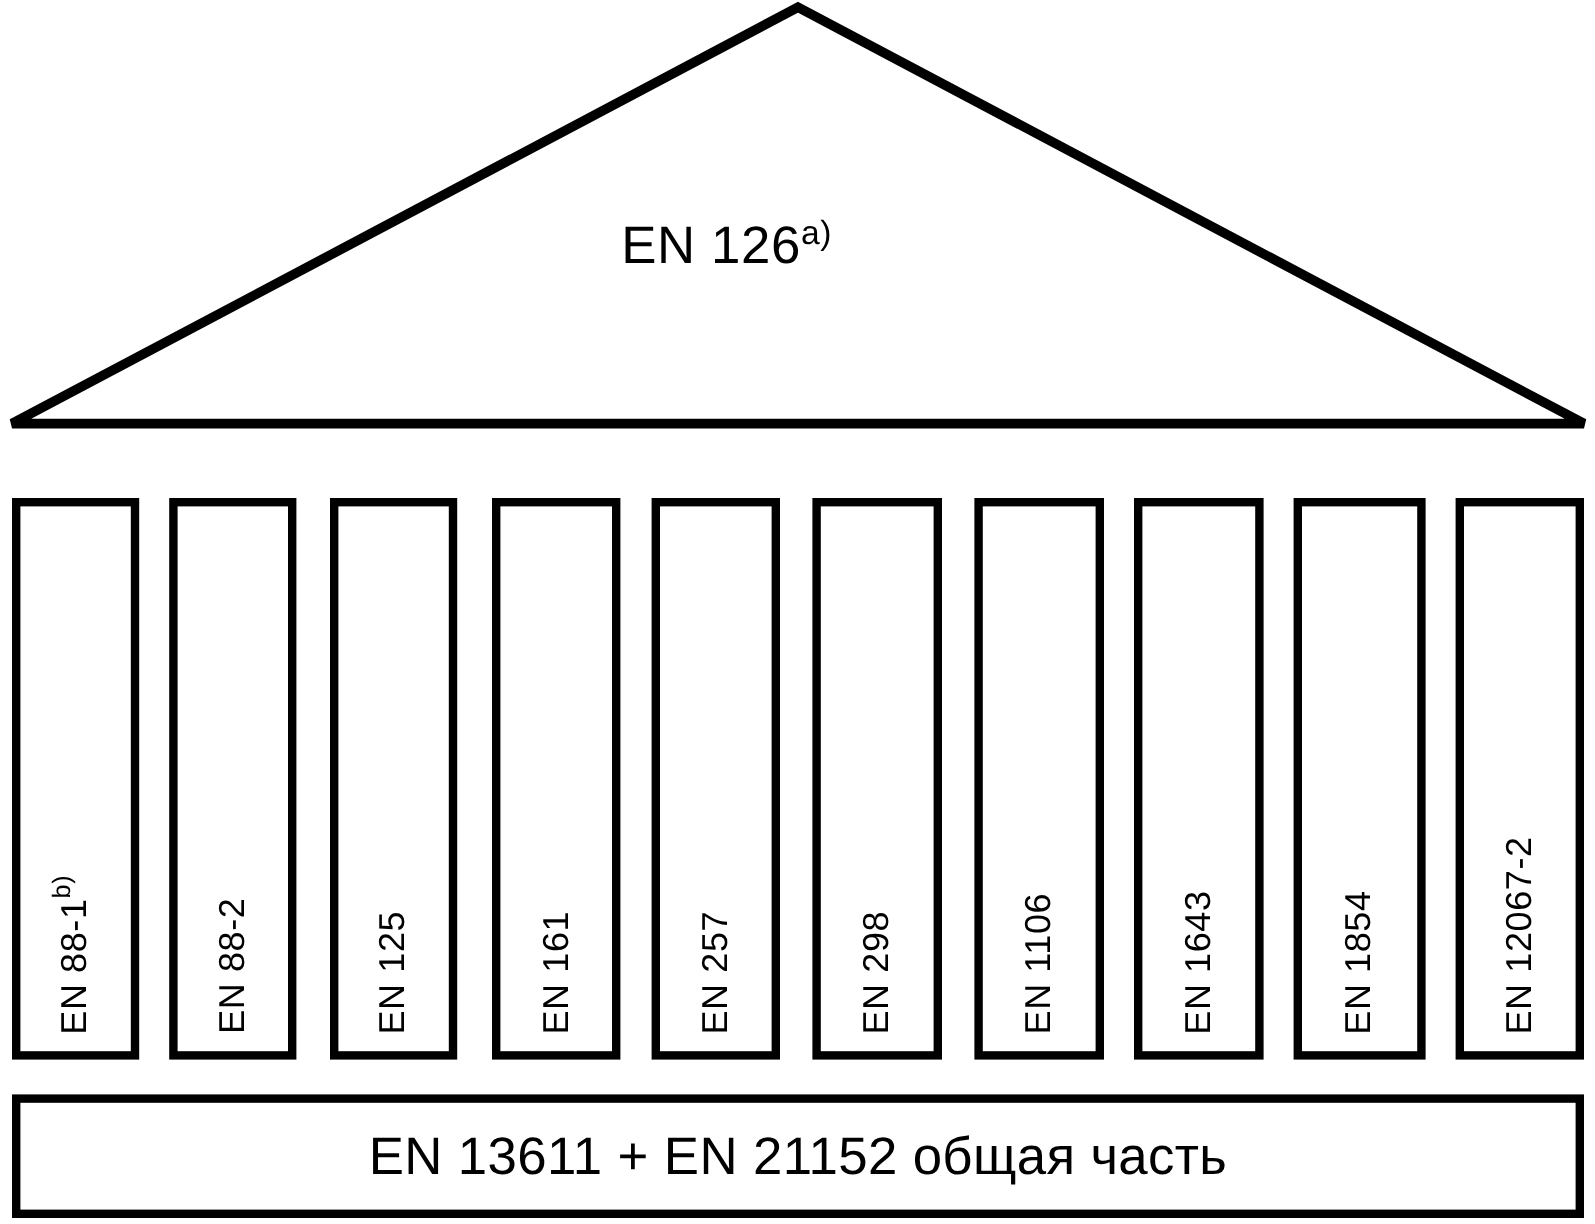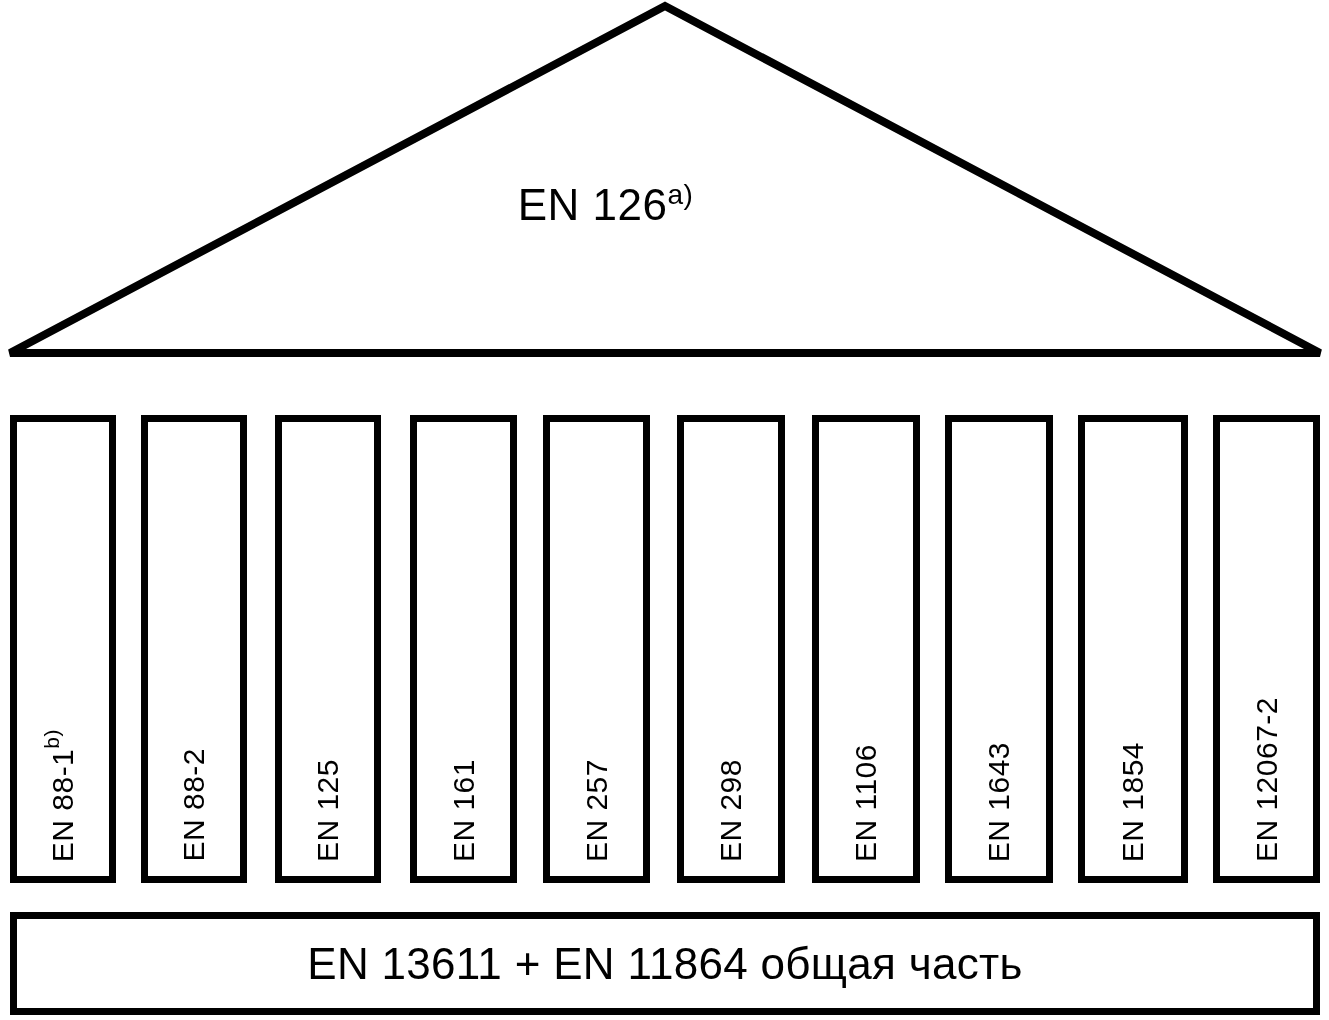--- a/index.html
+++ b/index.html
@@ -184,16 +184,16 @@
 
     <div class="column" style="left:1203px; width:107px;">
       <div class="column-label-wrap">
         <div class="column-label"><span>EN 12067-2</span><span class="sup"></span></div>
       </div>
     </div>
 
   </div>
 
   <div class="base">
-    <span class="base-label">EN 13611 + EN 11864 общая часть</span>
+    <span class="base-label">EN 13611 + EN 21152 общая часть</span>
   </div>
 
 </div>
 
 </body></html>

